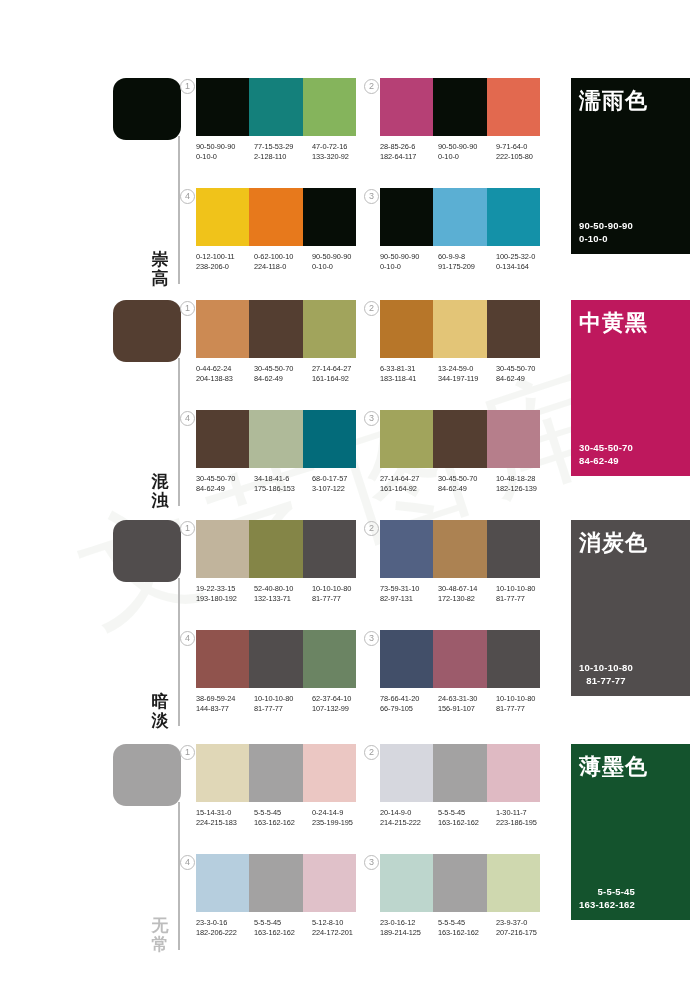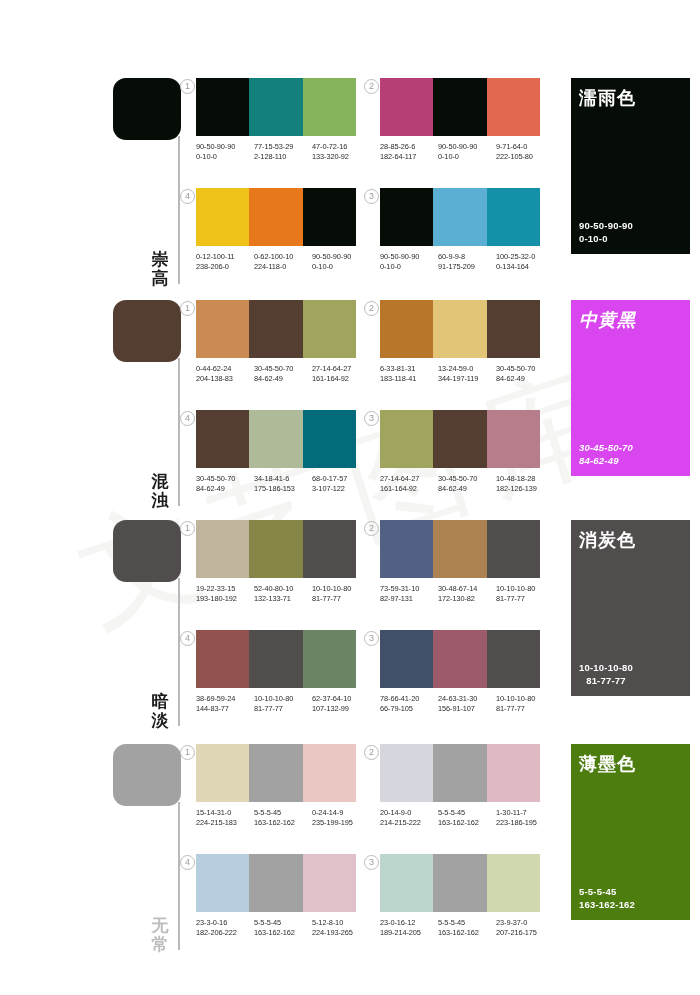--- a/index.html
+++ b/index.html
@@ -46,21 +46,21 @@
   .swatches{display:flex;width:160px;height:58px;}
   .swatches i{display:block;flex:1 1 0;height:58px;}
   .codes{display:flex;width:176px;margin-top:6px;}
   .codes div{flex:0 0 58px;font-size:7.4px;line-height:9.6px;color:#2b2b2b;letter-spacing:-.1px;}
   .codes div b{display:block;font-weight:400;}
 
   
   .card{position:absolute;left:571px;width:119px;height:176px;}
   .card .title{
     position:absolute;left:8px;top:8px;
-    font-size:18px;font-weight:700;color:#ffffff;letter-spacing:1px;
+    font-size:22px;font-weight:700;color:#ffffff;letter-spacing:1px;
     font-family:"DejaVu Sans",sans-serif;
   }
   .card .ccode{
     position:absolute;left:8px;bottom:9px;
     font-size:9.5px;font-weight:700;line-height:13px;color:#ffffff;
     letter-spacing:.2px;
   }
   .card .ccode b{display:block;font-weight:700;}
 </style>
 </head>
@@ -264,21 +264,21 @@
           <div>
             <b>34-18-41-6</b>
             <b>175-186-153</b>
           </div>
           <div>
             <b>68-0-17-57</b>
             <b>3-107-122</b>
           </div>
         </div>
       </div>
-      <div class="card" style="top: 8px; background: #d946ef; font-style: italic;">
+      <div class="card" style="top: 8px; background: #be185d;">
         <div class="title">中黄黑</div>
         <div class="ccode">
           <b>30-45-50-70</b>
           <b>84-62-49</b>
         </div>
       </div>
     </div>
     <div class="section sec2">
       <div class="keycol">
         <div class="keyswatch" style="background: rgb(81, 77, 77);"></div>
@@ -440,21 +440,21 @@
       <div class="grp g3">
         <div class="gnum">3</div>
         <div class="swatches">
           <i style="background: rgb(189, 214, 205);"></i>
           <i style="background: rgb(163, 162, 162);"></i>
           <i style="background: rgb(207, 216, 175);"></i>
         </div>
         <div class="codes">
           <div>
             <b>23-0-16-12</b>
-            <b>189-214-205</b>
+            <b>189-214-125</b>
           </div>
           <div>
             <b>5-5-5-45</b>
             <b>163-162-162</b>
           </div>
           <div>
             <b>23-9-37-0</b>
             <b>207-216-175</b>
           </div>
         </div>
@@ -470,25 +470,25 @@
           <div>
             <b>23-3-0-16</b>
             <b>182-206-222</b>
           </div>
           <div>
             <b>5-5-5-45</b>
             <b>163-162-162</b>
           </div>
           <div>
             <b>5-12-8-10</b>
-            <b>224-193-265</b>
-          </div>
-        </div>
-      </div>
-      <div class="card" style="top: 8px; background: #4d7c0f;">
+            <b>224-172-201</b>
+          </div>
+        </div>
+      </div>
+      <div class="card" style="top: 8px; background: #14532d; text-align: right;">
         <div class="title">薄墨色</div>
         <div class="ccode">
           <b>5-5-5-45</b>
           <b>163-162-162</b>
         </div>
       </div>
     </div>
   </div>
 
 </body></html>

